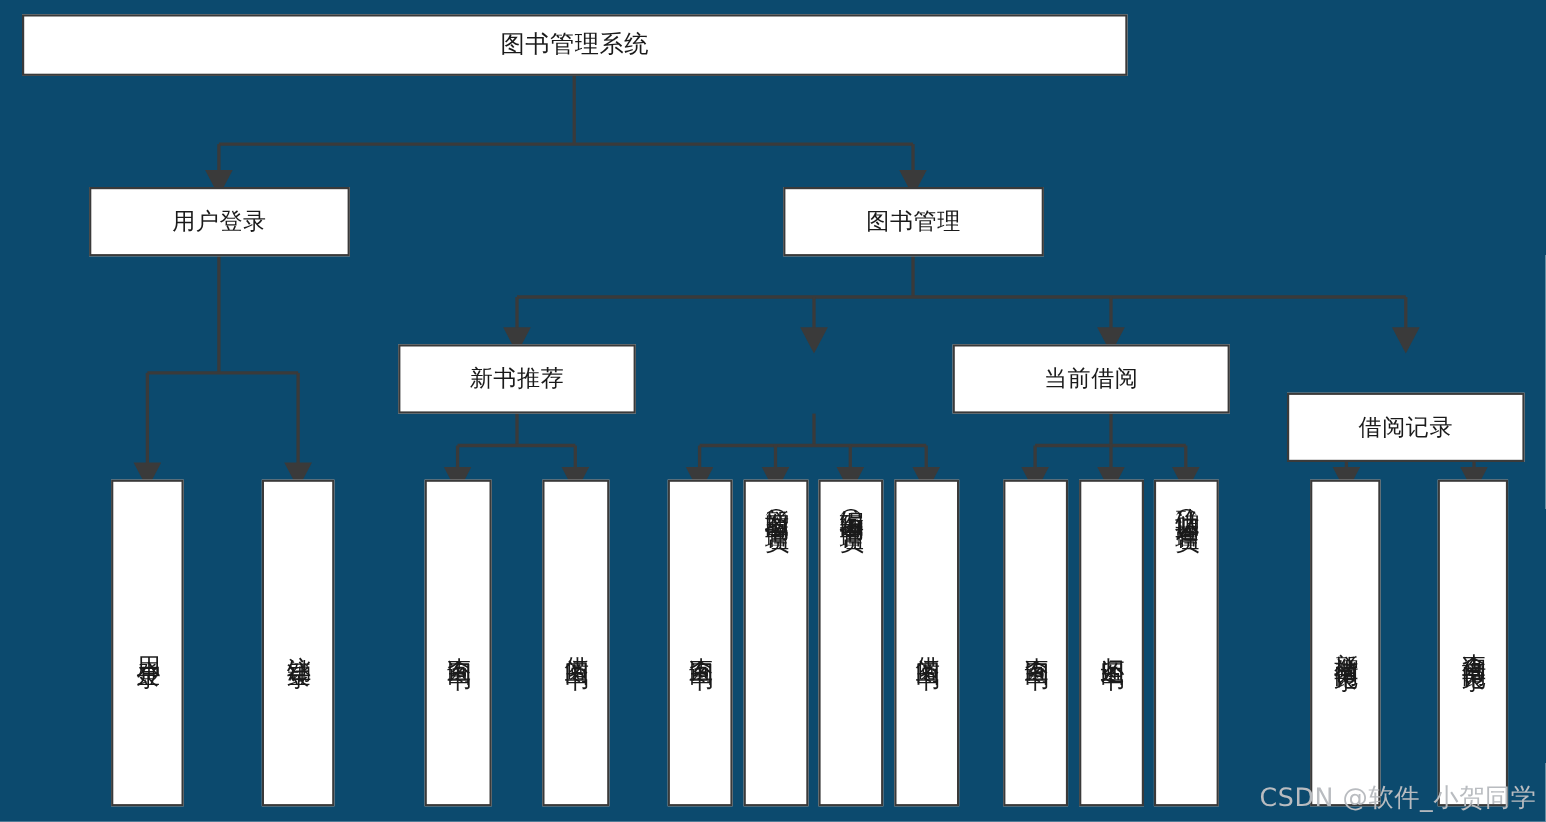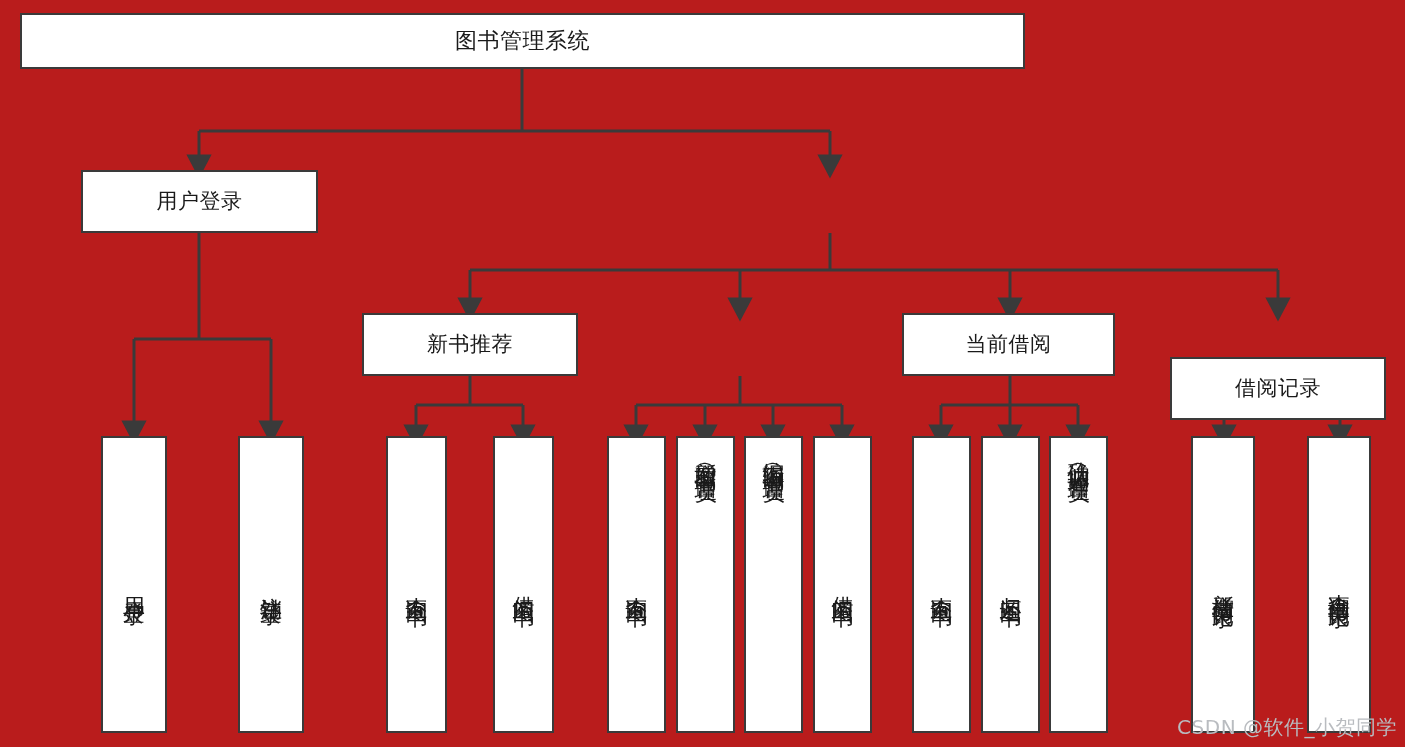--- a/index.html
+++ b/index.html
@@ -10,21 +10,21 @@
   body {
     width: 1405px;
     height: 747px;
     font-family: "DejaVu Sans", "Liberation Sans", sans-serif;
     overflow: hidden;
   }
   #diagram-root {
     position: relative;
     width: 1405px;
     height: 747px;
-    background: #b91c1c;
+    background: #0c4a6e;
   }
   svg.edges {
     position: absolute;
     left: 0;
     top: 0;
     width: 1405px;
     height: 747px;
     pointer-events: none;
   }
   .node {
@@ -64,21 +64,21 @@
     white-space: nowrap;
   }
   .node.vert.centered {
     align-items: center;
     padding-top: 0;
   }
   #watermark {
     position: absolute;
     right: 8px;
     bottom: 6px;
-    font-size: 20px;
+    font-size: 23px;
     color: #b9bcc0;
     font-family: "DejaVu Sans", "Liberation Sans", sans-serif;
     letter-spacing: 0.5px;
     white-space: nowrap;
     pointer-events: none;
   }
 </style>
 </head>
 <body>
 
@@ -135,25 +135,28 @@
     </g>
   </svg>
 
   <div class="node horiz root" style="left:20px; top:13px; width:1005px; height:56px;">
     <span class="label">图书管理系统</span>
   </div>
 
   <div class="node horiz" style="left:81px; top:170px; width:237px; height:63px;">
     <span class="label">用户登录</span>
   </div>
+  <div class="node horiz" style="left:712px; top:170px; width:237px; height:63px;">
+    <span class="label">图书管理</span>
+  </div>
 
   <div class="node horiz" style="left:362px; top:313px; width:216px; height:63px;">
     <span class="label">新书推荐</span>
   </div>
-  <div class="node horiz" style="left:902px; top:313px; width:213px; height:63px;">
+  <div class="node horiz" style="left:866px; top:313px; width:252px; height:63px;">
     <span class="label">当前借阅</span>
   </div>
   <div class="node horiz" style="left:1170px; top:313px; width:216px; height:63px;margin-top:44px;">
     <span class="label">借阅记录</span>
   </div>
 
   <div class="node vert centered" style="left:101px; top:436px; width:66px; height:297px;">
     <span class="label">用户登录</span>
   </div>
   <div class="node vert centered" style="left:238px; top:436px; width:66px; height:297px;">

